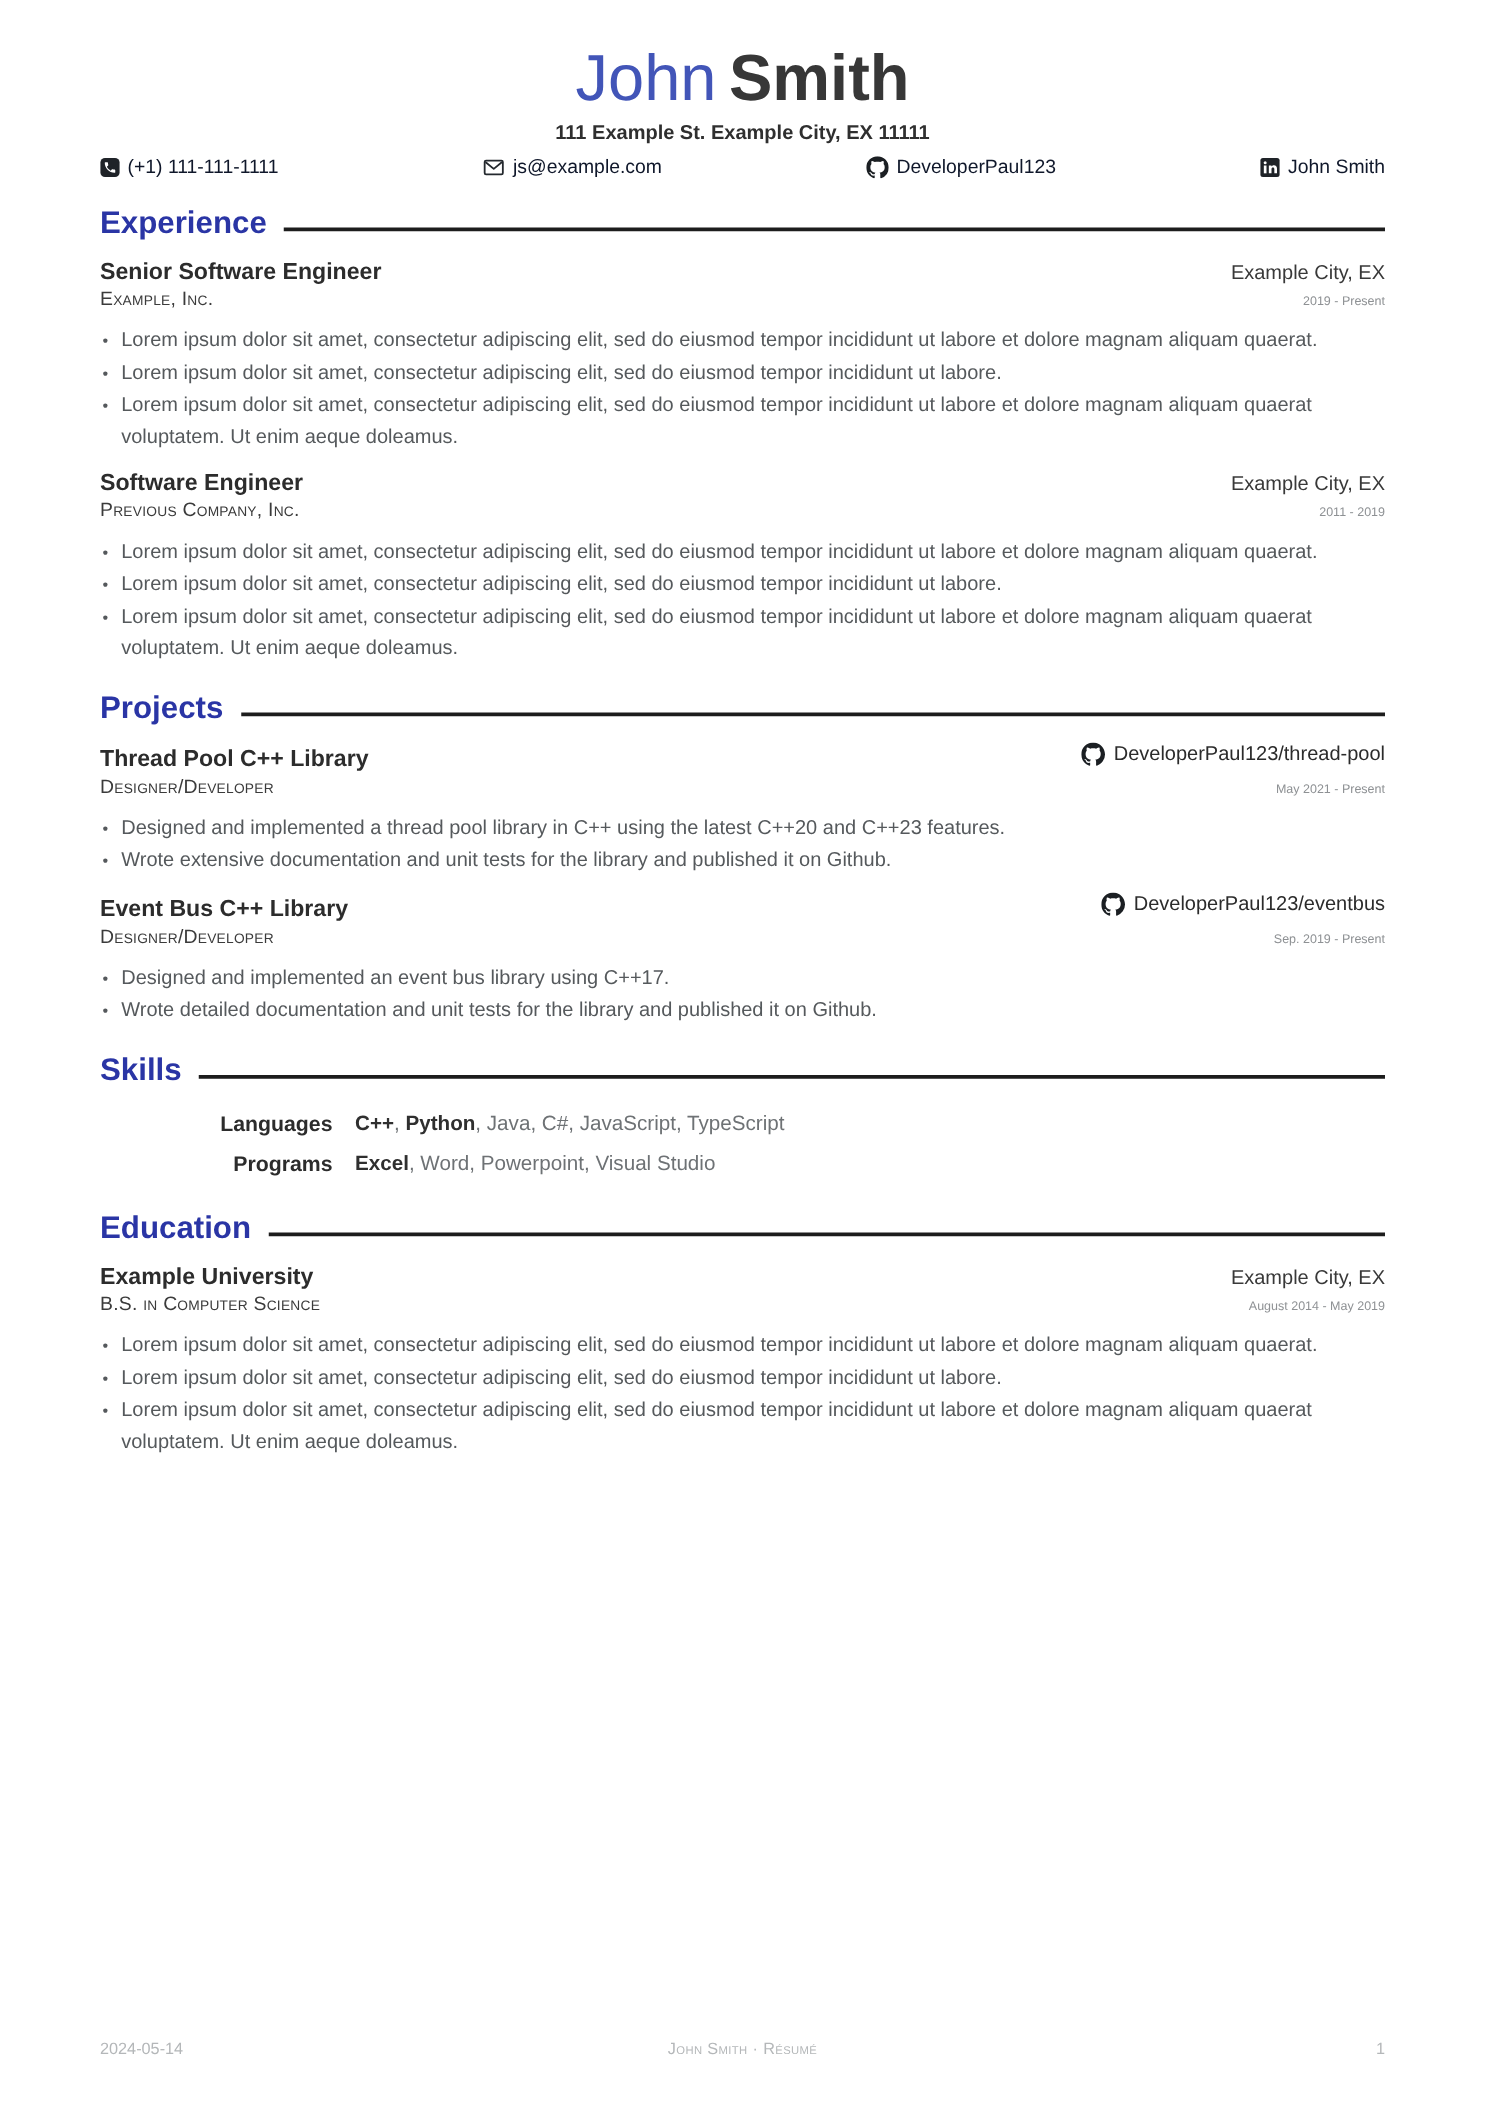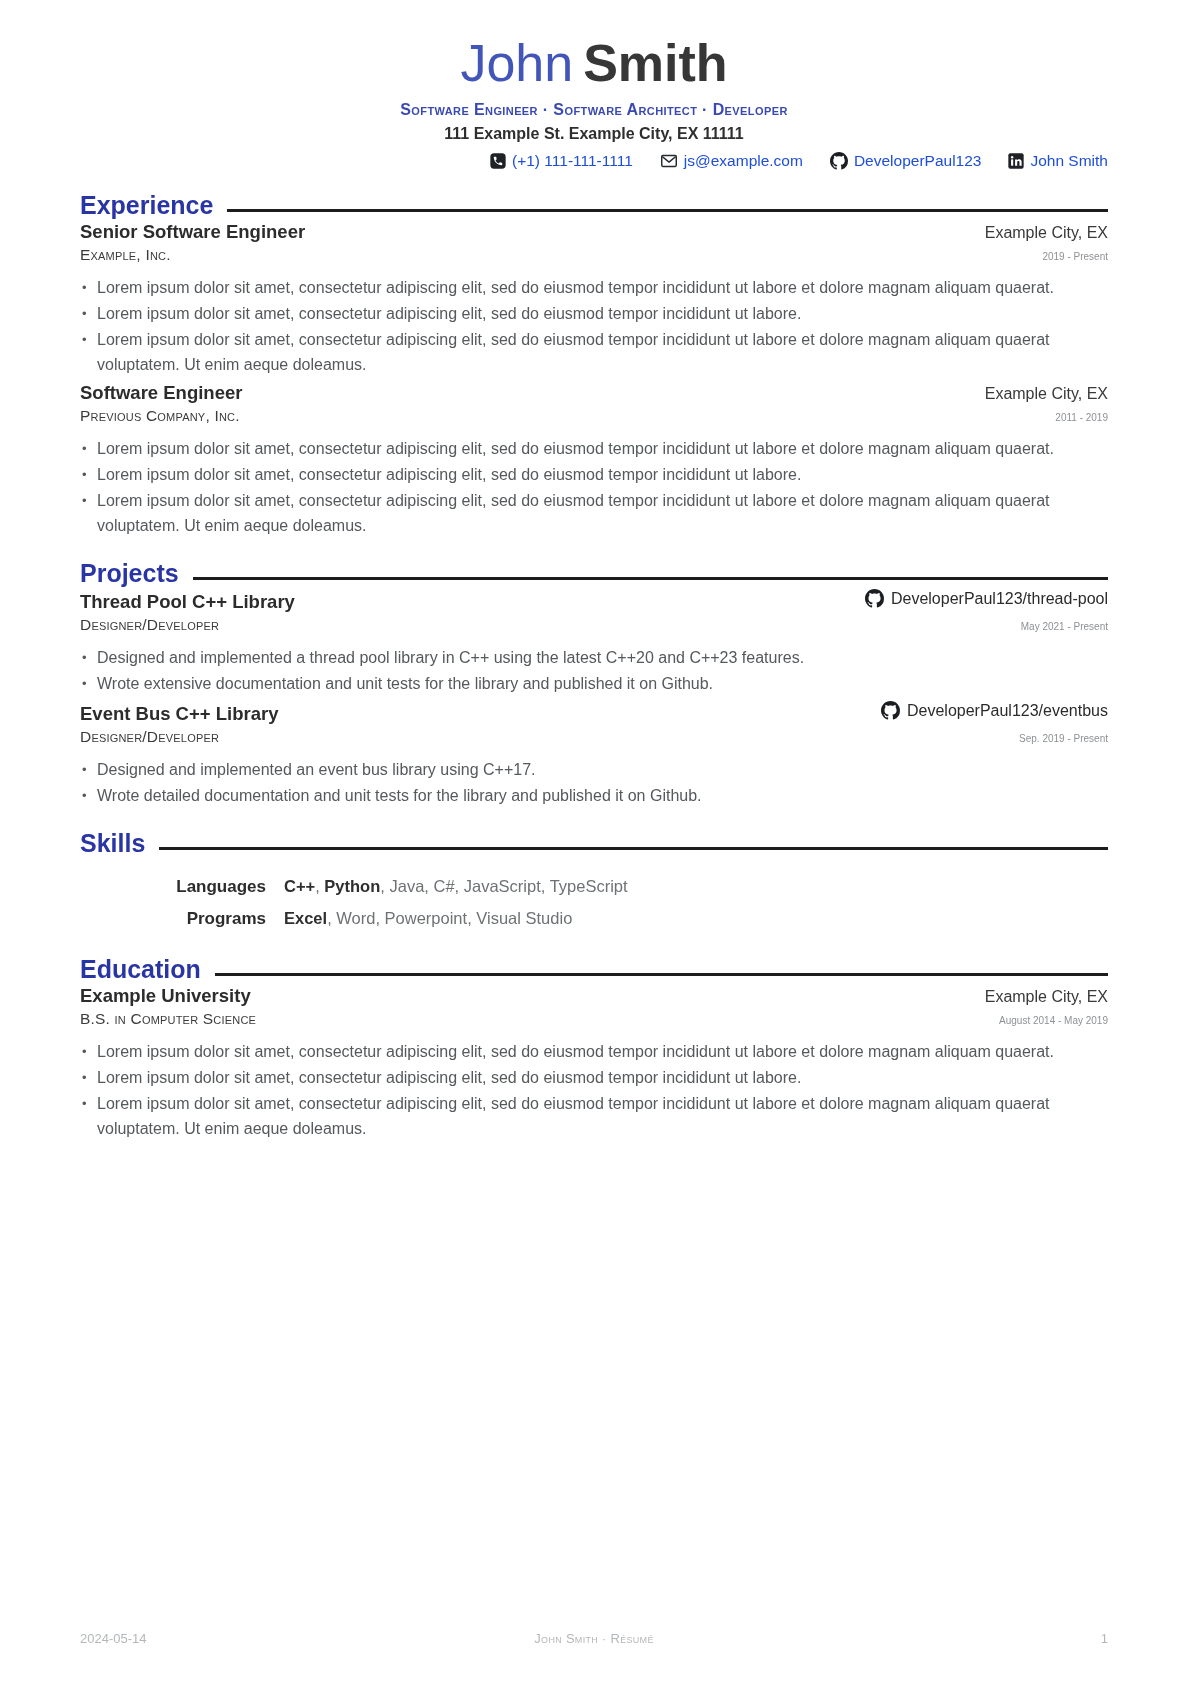--- a/index.html
+++ b/index.html
@@ -21,32 +21,32 @@
   .name { margin: 0; font-size: 52px; line-height: 1.12; font-weight: 300; letter-spacing: 0; }
   .name .first { color: var(--name-first, #4255b8); font-weight: 300; }
   .name .last  { color: #373737; font-weight: 700; margin-left: 10px; }
   .subtitle {
     margin-top: 9px; font-size: 16px; font-weight: 600;
     font-variant: small-caps; letter-spacing: .4px;
     color: var(--accent-light, #3a49b2);
   }
   .address { margin-top: 6px; font-size: 16px; font-weight: 700; color: #2f2f2f; }
   .contacts {
-    margin-top: 9px; display: flex; justify-content: flex-end;
-    gap: 27px; font-size: 15.5px; color: #1d4ed8;
+    margin-top: 9px; display: flex; justify-content: space-between;
+    gap: 27px; font-size: 15.5px; color: #0f172a;
   }
   .contact-item { display: inline-flex; align-items: center; gap: 6px; cursor: pointer; }
   .contact-item svg { display: block; }
   
   .section { margin-top: 21px; }
   .sec-head { display: flex; align-items: center; gap: 14px; }
   .sec-title { font-size: 25px; font-weight: 700; color: var(--accent, #2a35a5); white-space: nowrap; }
   .sec-rule { flex: 1; height: 3px; background: var(--rule-black, #1d1d1d); margin-top: 10px; }
   
-  .entry { margin-top: 1px; }
+  .entry { margin-top: 13px; }
   .entry-head { display: flex; justify-content: space-between; align-items: baseline; }
   .entry-title { font-size: 18.5px; font-weight: 700; color: #2c2c2c; }
   .entry-loc { font-size: 16px; color: #393939; }
   .entry-sub { display: flex; justify-content: space-between; align-items: baseline; margin-top: 3px; }
   .entry-org { font-variant: small-caps; font-size: 15.5px; letter-spacing: .2px; color: #3b3b3b; font-weight: 500; }
   .entry-date { font-size: 10px; color: var(--text-muted, #8e9194); }
   .repo { display: inline-flex; align-items: center; gap: 7px; font-size: 16px; color: #2b2b2b; cursor: pointer; }
   .repo svg { display: block; }
   
   ul.bullets { list-style: none; margin: 11px 0 5px 0; padding: 0; }
@@ -76,21 +76,20 @@
   .f-center { flex: 1.2; text-align: center; font-variant: small-caps; letter-spacing: .3px; }
   .f-right { flex: 1; text-align: right; }
 </style>
 </head>
 <body>
 
 <div class="page">
 
   <header class="hdr">
     <h1 class="name"><span class="first">John</span><span class="last">Smith</span></h1>
-    <div class="subtitle">Software Engineer · Software Architect · Developer</div>
     <div class="address">111 Example St. Example City, EX 11111</div>
     <div class="contacts">
       <span class="contact-item">
         <span>
           <svg width="16" height="16" viewBox="0 0 24 24">
               <rect x="0.5" y="0.5" width="23" height="23" rx="5.5" fill="#1f2328"></rect>
               <g transform="translate(3.6,3.6) scale(0.7)">
                 <path d="M6.62 10.79c1.44 2.83 3.76 5.14 6.59 6.59l2.2-2.2c.27-.27.67-.36 1.02-.24 1.12.37 2.33.57 3.57.57.55 0 1 .45 1 1V20c0 .55-.45 1-1 1-9.39 0-17-7.61-17-17 0-.55.45-1 1-1h3.5c.55 0 1 .45 1 1 0 1.25.2 2.45.57 3.57.11.35.03.74-.25 1.02l-2.2 2.2z" fill="#ffffff"></path>
               </g>
             </svg>

